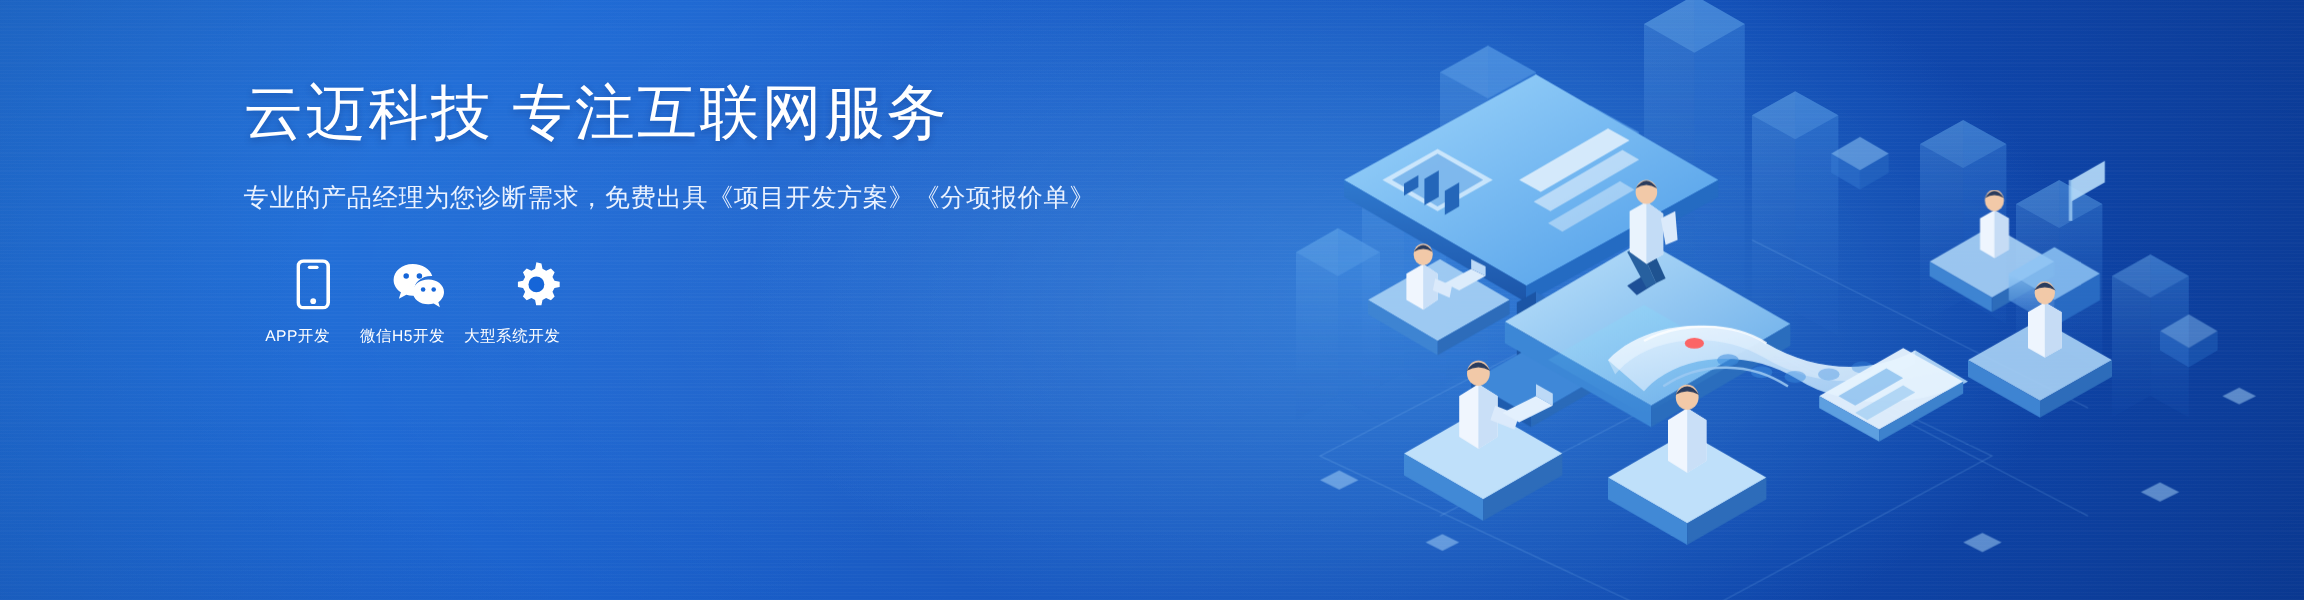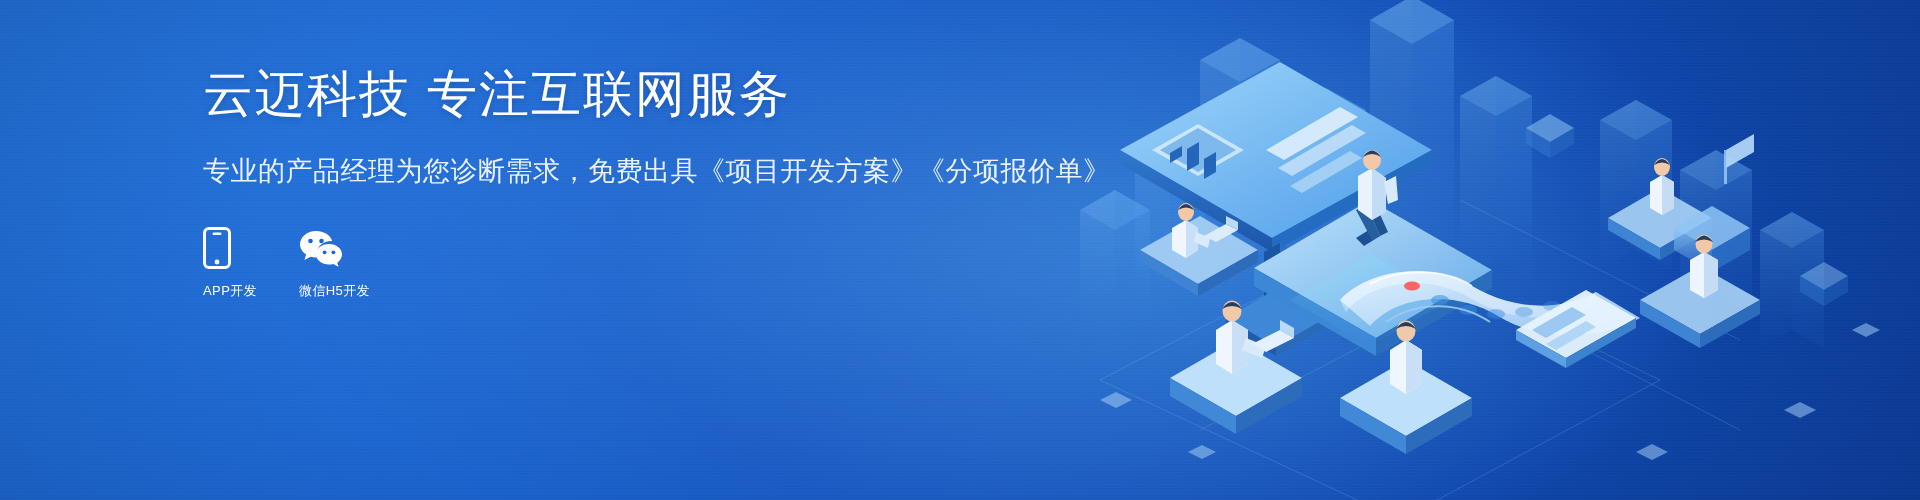--- a/index.html
+++ b/index.html
@@ -42,38 +42,38 @@
     font-weight:normal;
     color:#ffffff;
     letter-spacing:2px;
     line-height:1.22;
     text-shadow:0 2px 6px rgba(0,30,90,0.25);
     white-space:nowrap;
   }
   #subtitle {
     margin-top:23px;
     color:#eaf2ff;
-    font-size:27px;
+    font-size:21px;
     line-height:1.76;
     letter-spacing:0.5px;
     white-space:nowrap;
   }
   .sub-line { display:block; }
 
   #features {
     margin-top:31px;
     display:flex;
     align-items:flex-start;
     gap:0px;
   }
   .feature {
     width:72px;
     display:flex;
     flex-direction:column;
-    align-items:flex-start;
+    align-items:flex-end;
     margin-right:24px;
   }
   .feature-icon {
     height:42px;
     display:flex; align-items:center; justify-content:center;
     margin-bottom:13px;
   }
   .feature-icon svg { display:block; }
   .feature-label {
     font-size:13px;
@@ -373,16 +373,25 @@
             <circle cx="22.5" cy="13" r="2.3" fill="#1565d8"></circle>
             <path d="M43 26.3 C43 20.6 37.2 16 30 16 c-7.2 0 -13 4.6 -13 10.3 0 5.7 5.8 10.3 13 10.3 1.5 0 3 -.2 4.4 -.6 L39.6 39 l-1.3 -4.2 C41.1 32.9 43 29.8 43 26.3 Z" fill="#ffffff"></path>
             <circle cx="25.6" cy="24.3" r="1.9" fill="#1565d8"></circle>
             <circle cx="34.4" cy="24.3" r="1.9" fill="#1565d8"></circle>
           </svg>
         </div>
         <div class="feature-label">微信H5开发</div>
       </div>
 
 
+      <div class="feature">
+        <div class="feature-icon">
+          <svg width="40" height="40" viewBox="0 0 40 40">
+            <path d="M20 1.5 l4.2 1.1 .9 4.3 3 1.7 4 -1.8 3.1 3.1 -1.8 4 1.7 3 4.3 .9 0 4.4 -4.3 .9 -1.7 3 1.8 4 -3.1 3.1 -4 -1.8 -3 1.7 -.9 4.3 -4.4 0 -.9 -4.3 -3 -1.7 -4 1.8 -3.1 -3.1 1.8 -4 -1.7 -3 -4.3 -.9 0 -4.4 4.3 -.9 1.7 -3 -1.8 -4 3.1 -3.1 4 1.8 3 -1.7 .9 -4.3 Z" fill="#ffffff"></path>
+            <circle cx="20" cy="20" r="6.6" fill="#1565d8"></circle>
+          </svg>
+        </div>
+        <div class="feature-label">大型系统开发</div>
+      </div>
 
     </div>
   </div>
 </div>
 
 </body></html>

